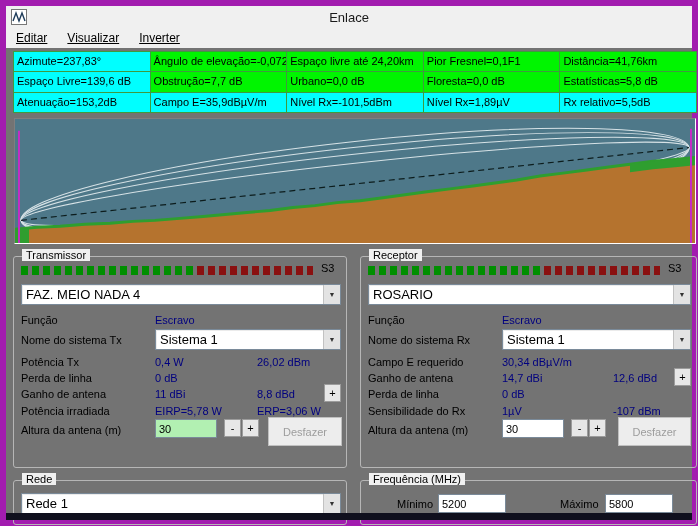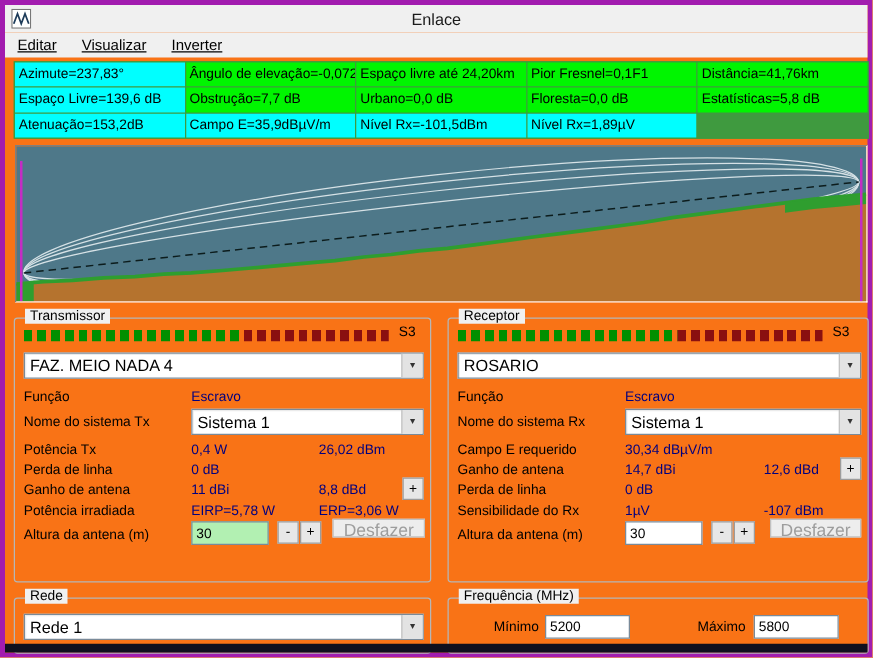--- a/index.html
+++ b/index.html
@@ -1,19 +1,19 @@
 <!DOCTYPE html>
 <html style="--info-green: #00f500; --info-cyan: #00ffff; --value-blue: #00007f; --sky: #4e7889; --terrain: #b5732e; --vegetation: #2f9e2f; --antenna: #c42cc4; --signal-green: #008f00; --signal-red: #8a1010; --altura-tx-bg: #b2f0b2;"><head>
 <meta charset="utf-8">
 <style>
   * { margin:0; padding:0; box-sizing:border-box; font-family:"Liberation Sans", sans-serif; }
   html,body { width:698px; height:526px; }
   body { position:relative; background:#d8d8d8; font-size:11px; color:#000; overflow:hidden; }
 
-  .window { position:absolute; inset:0; background:#f97316; border:4px solid #a21caf; }
+  .window { position:absolute; inset:0; background:#737373; border:6px solid #a21caf; }
 
   
   .titlebar { position:absolute; top:0; left:0; right:0; height:22px; background:#f0f0f0; display:flex; align-items:center; }
   .titlebar .app-icon { margin-left:5px; width:16px; height:16px; z-index:2; }
   .titlebar .title { position:absolute; left:0; right:0; text-align:center; font-size:13px; color:#1a1a1a; }
 
   
   .menubar { position:absolute; top:22px; left:0; right:0; height:20px; display:flex; align-items:center; background:#f0f0f0; }
   .menu-item { padding:2px 10px; font-size:12px; cursor:default;text-decoration:underline; }
 
@@ -43,21 +43,21 @@
   .combo { position:absolute; height:21px; background:#fff; border:1px solid #7a8a99; box-shadow:inset 1px 1px 0 rgba(0,0,0,0.08); display:flex; align-items:center; cursor:default; }
   .combo .txt { flex:1; padding-left:4px; font-size:13px; white-space:nowrap; overflow:hidden; }
   .combo .cbtn { width:17px; align-self:stretch; background:#e3e3e3; border-left:1px solid #c2c2c2; display:flex; align-items:center; justify-content:center; font-size:7px; color:#333; }
 
   
   .tfield { position:absolute; height:19px; border:1px solid #7a8a99; background:#fff; font-size:11px; padding:0 3px; }
   .tfield.green { background:var(--altura-tx-bg); }
 
   
   .sbtn { position:absolute; width:17px; height:18px; background:#e7e7e7; border:1px solid #9c9c9c; font-size:11px; line-height:14px; text-align:center; padding:0; }
-  .undo-btn { position:absolute; height:15px; background:#ededed; border:1px solid #c0c0c0; color:#9d9d9d; font-size:14px; padding:0; }
+  .undo-btn { position:absolute; height:29px; background:#ededed; border:1px solid #c0c0c0; color:#9d9d9d; font-size:11px; padding:0; }
 
   .desktop-edge { position:absolute; left:0; right:0; bottom:0; height:7px; background:#10101e; }
 </style>
 </head>
 <body>
 
 <div class="window">
 
   <div class="titlebar">
     <svg class="app-icon" viewBox="0 0 16 16">
@@ -83,20 +83,21 @@
     <div class="info-cell cyan">Espaço Livre=139,6 dB</div>
     <div class="info-cell">Obstrução=7,7 dB</div>
     <div class="info-cell">Urbano=0,0 dB</div>
     <div class="info-cell">Floresta=0,0 dB</div>
     <div class="info-cell">Estatísticas=5,8 dB</div>
 
     <div class="info-cell cyan">Atenuação=153,2dB</div>
     <div class="info-cell cyan">Campo E=35,9dBµV/m</div>
     <div class="info-cell cyan">Nível Rx=-101,5dBm</div>
     <div class="info-cell cyan">Nível Rx=1,89µV</div>
+    <div class="info-cell cyan">Rx relativo=5,5dB</div>
   </div>
 
   <div class="chart">
     <svg viewBox="0 0 680 126" preserveAspectRatio="none">
       <rect x="0" y="0" width="680" height="126" fill="var(--sky)"></rect>
       <g transform="rotate(-6.32 340 66)" stroke="#e2ebee" stroke-width="1" fill="none" opacity="0.92">
         <ellipse cx="340" cy="66" rx="336" ry="21"></ellipse>
         <ellipse cx="340" cy="66" rx="336" ry="30"></ellipse>
         <ellipse cx="340" cy="66" rx="336" ry="37"></ellipse>
         <ellipse cx="340" cy="66" rx="336" ry="43"></ellipse>

